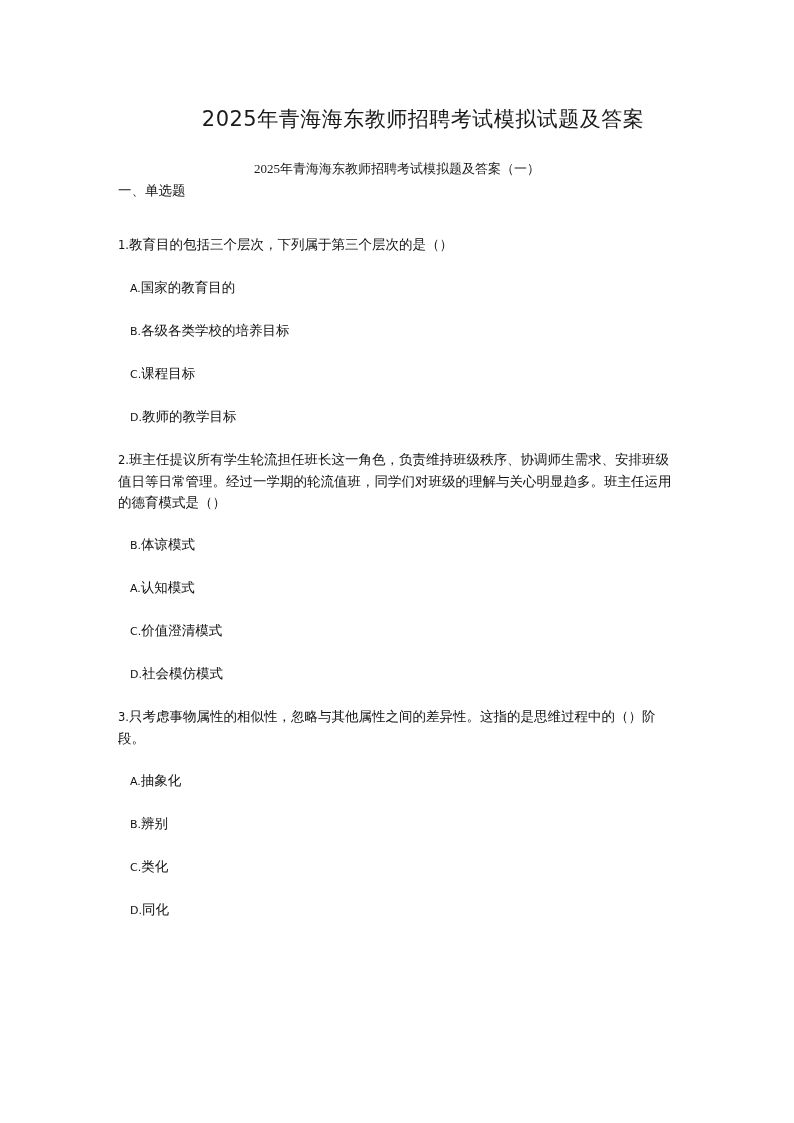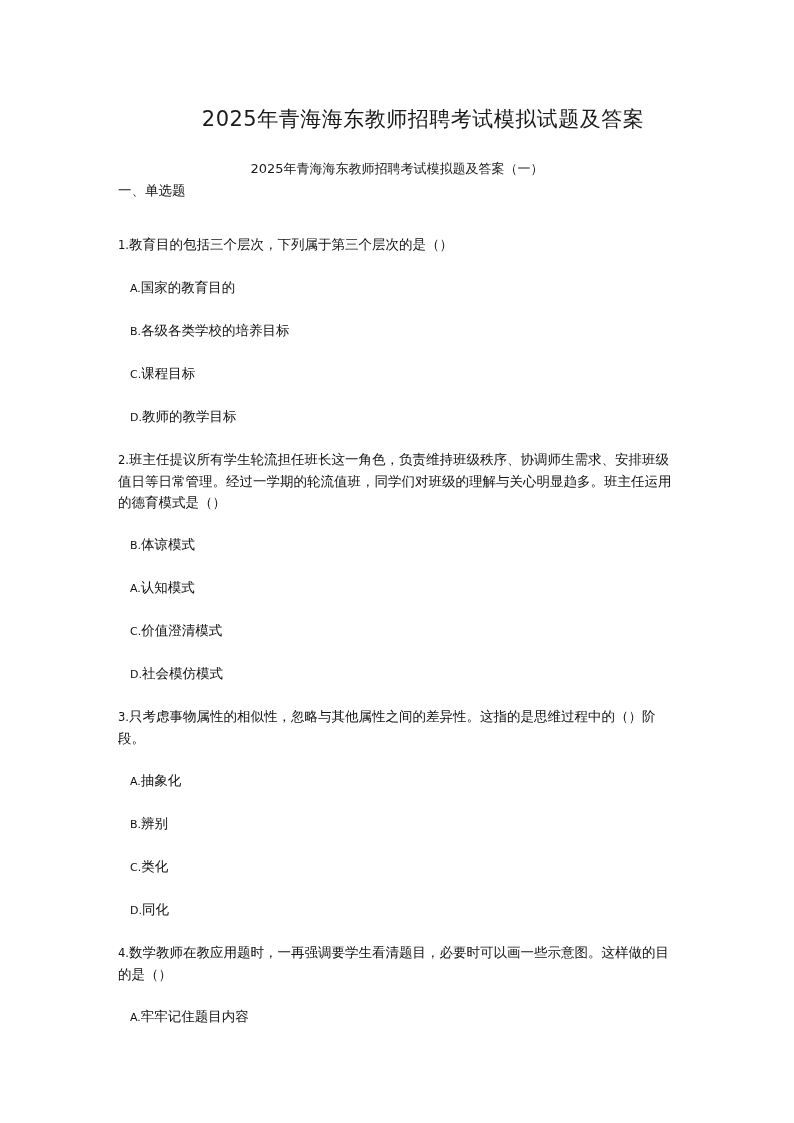--- a/index.html
+++ b/index.html
@@ -40,20 +40,21 @@
       position: absolute;
       top: 159px;
       left: 0;
       width: 794px;
       text-align: center;
       font-size: 13px;
       line-height: 20px;
       color: #1a1a1a;
       margin: 0;
       font-weight: normal;
+      font-family: Liberation Serif, serif;
     }
     .content {
       position: absolute;
       left: 118px;
       top: 180px;
       width: 560px;
     }
     .section-heading {
       font-size: 13.5px;
       line-height: 20px;
@@ -110,19 +111,15 @@
     </div>
 
     <div class="question">
       <div class="q-stem"><span class="q-num">3.</span><span>只考虑事物属性的相似性，忽略与其他属性之间的差异性。这指的是思维过程中的（）阶段。</span></div>
       <div class="option"><span class="opt-letter">A.</span><span>抽象化</span></div>
       <div class="option"><span class="opt-letter">B.</span><span>辨别</span></div>
       <div class="option"><span class="opt-letter">C.</span><span>类化</span></div>
       <div class="option"><span class="opt-letter">D.</span><span>同化</span></div>
     </div>
 
-    <div class="question">
-      <div class="q-stem"><span class="q-num">4.</span><span>数学教师在教应用题时，一再强调要学生看清题目，必要时可以画一些示意图。这样做的目的是（）</span></div>
-      <div class="option"><span class="opt-letter">A.</span><span>牢牢记住题目内容</span></div>
-    </div>
 
   </div>
 </div>
 
 </body></html>

